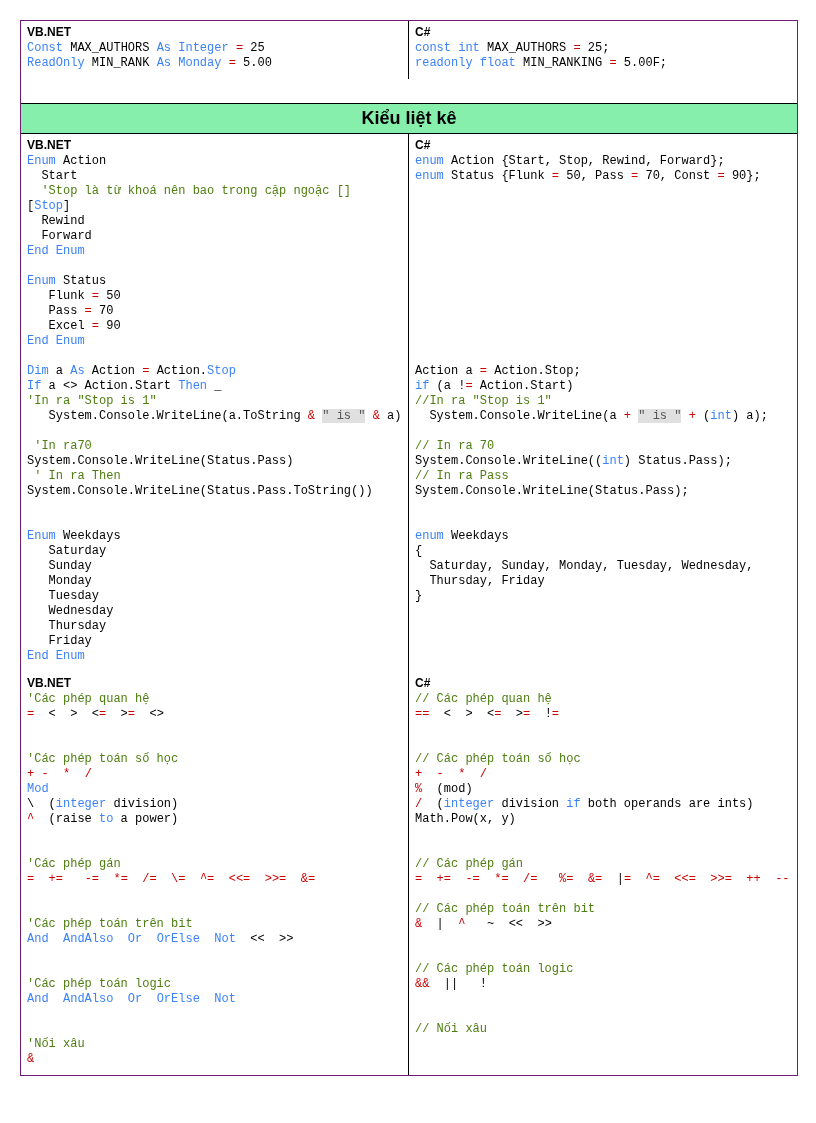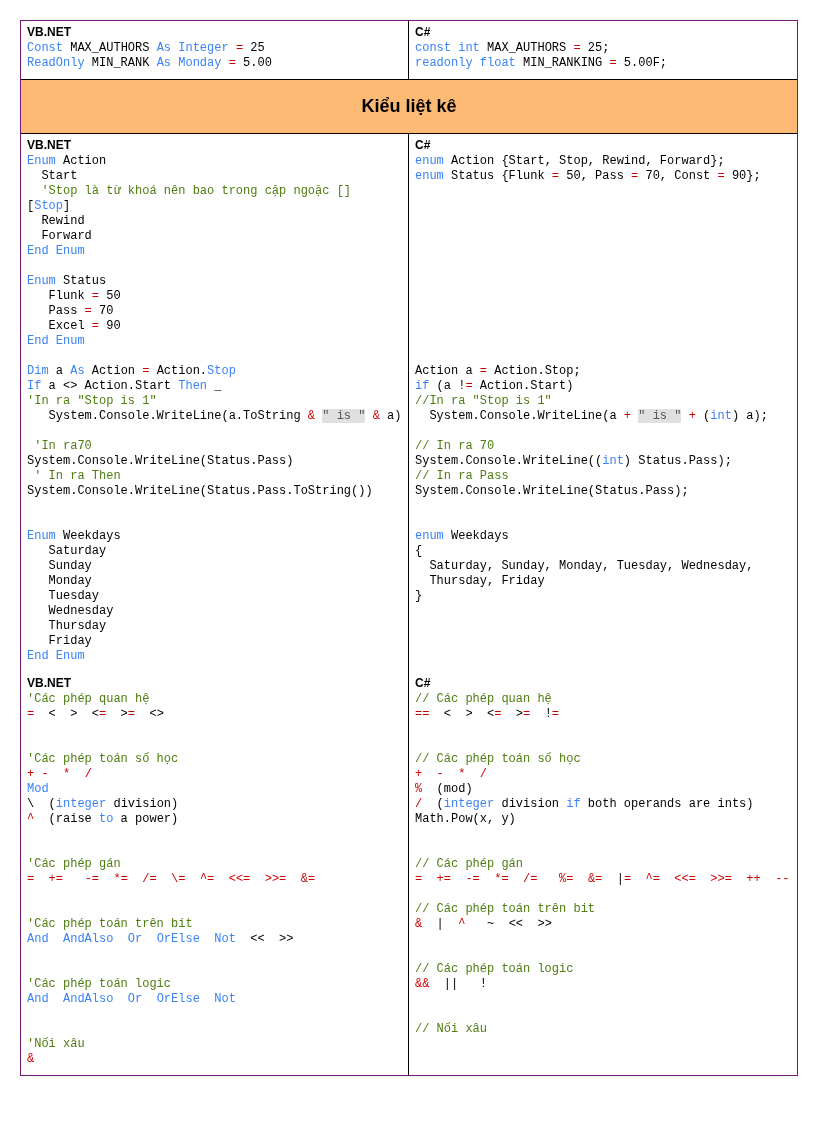--- a/index.html
+++ b/index.html
@@ -9,28 +9,29 @@
     font-family: "Courier New", monospace;
     font-size: 12px;
     width: 816px;
     box-sizing: border-box;
   }
   .outer {
     border: 1px solid #701a75;
     width: 776px;
   }
   .section-header {
-    background: #fdba74;
+    background: #86efac;
     border-top: 1px solid #000;
     border-bottom: 1px solid #000;
     text-align: center;
     font-family: Verdana, sans-serif;
     font-weight: bold;
     font-size: 18px;
-    padding: 16px 0;
+    padding: 4px 0;
+    margin-top: 24px;
   }
   .row {
     display: flex;
   }
   .cell {
     width: 50%;
     padding: 4px 6px 8px 6px;
     box-sizing: border-box;
   }
   .cell-left {

